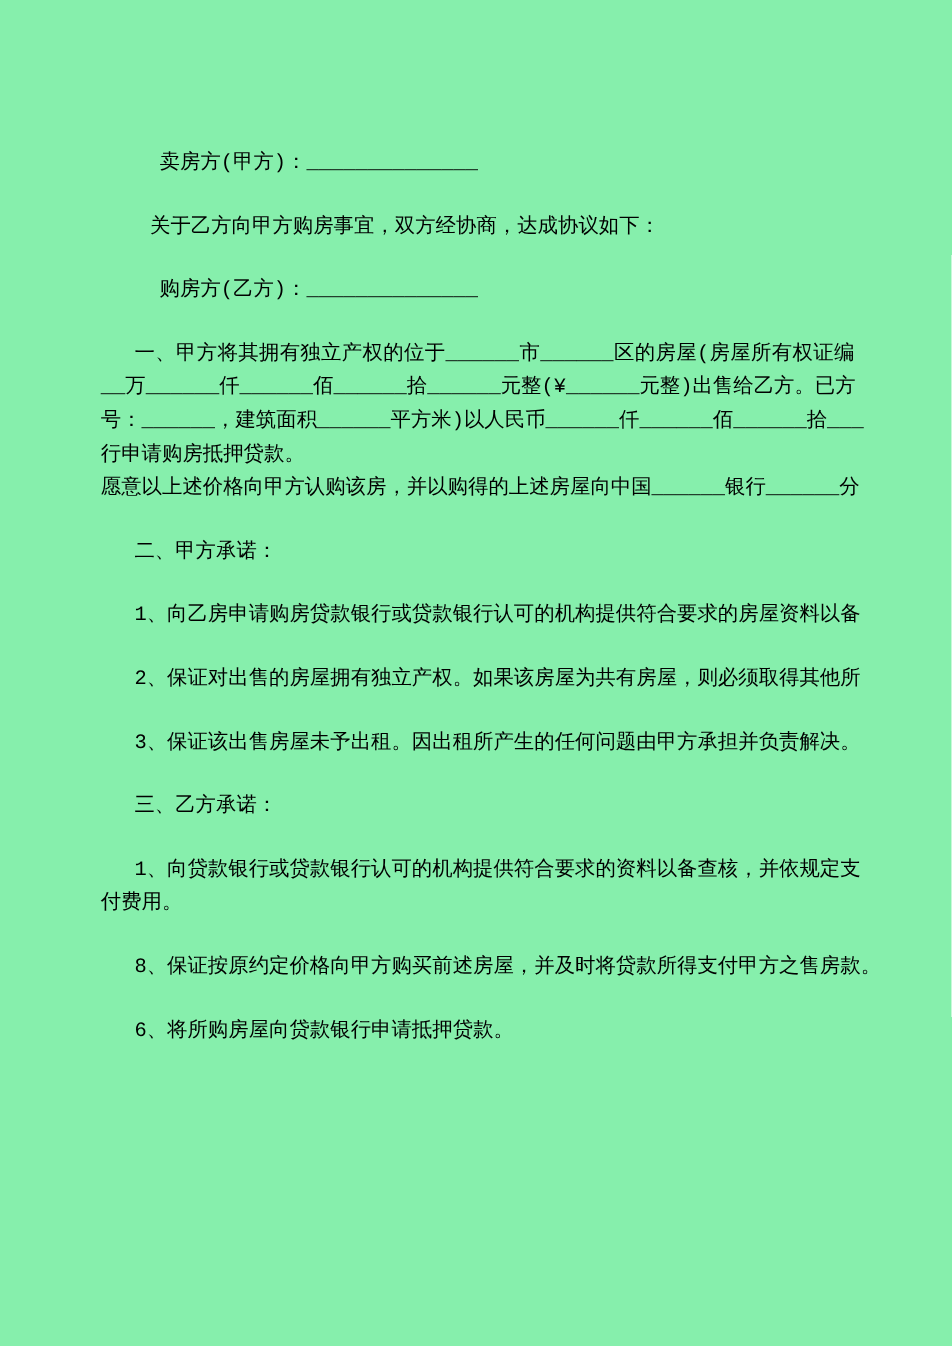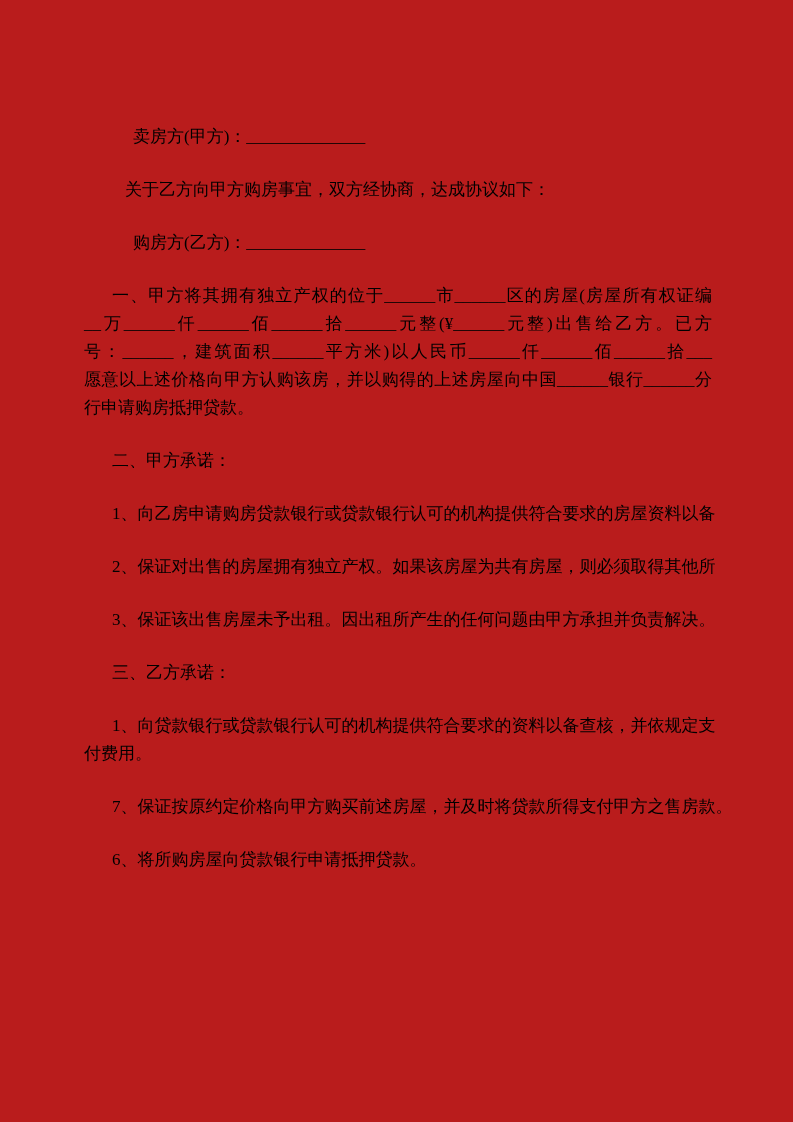--- a/index.html
+++ b/index.html
@@ -4,23 +4,23 @@
 <style>
   html, body {
     margin: 0;
     padding: 0;
     background: #ffffff;
   }
   .page {
     position: relative;
     width: 793px;
     height: 1122px;
-    background: #b91c1c;
+    background: #86efac;
     color: #000000;
-    font-family: Liberation Serif, serif;
+    font-family: Liberation Mono, monospace;
     font-size: 17px;
     box-sizing: border-box;
     padding: 123px 81px 0 84px;
     overflow: hidden;
   }
   .para {
     margin: 0 0 25px 0;
   }
   .line {
     height: 28px;
@@ -51,22 +51,22 @@
   </div>
 
   <div class="para">
     <div class="line ind-c">购房方(乙方)：______________</div>
   </div>
 
   <div class="para">
     <div class="line j ind-b">一、甲方将其拥有独立产权的位于______市______区的房屋(房屋所有权证编</div>
     <div class="line j">__万______仟______佰______拾______元整(¥______元整)出售给乙方。已方</div>
     <div class="line j">号：______，建筑面积______平方米)以人民币______仟______佰______拾___</div>
+    <div class="line">行申请购房抵押贷款。</div>
     <div class="line j">愿意以上述价格向甲方认购该房，并以购得的上述房屋向中国______银行______分</div>
-    <div class="line">行申请购房抵押贷款。</div>
   </div>
 
   <div class="para">
     <div class="line ind-b">二、甲方承诺：</div>
   </div>
 
   <div class="para">
     <div class="line j ind-b">1、向乙房申请购房贷款银行或贷款银行认可的机构提供符合要求的房屋资料以备</div>
   </div>
 
@@ -84,20 +84,20 @@
   <div class="para">
     <div class="line ind-b">三、乙方承诺：</div>
   </div>
 
   <div class="para">
     <div class="line j ind-b">1、向贷款银行或贷款银行认可的机构提供符合要求的资料以备查核，并依规定支</div>
     <div class="line">付费用。</div>
   </div>
 
   <div class="para">
-    <div class="line ind-b">7、保证按原约定价格向甲方购买前述房屋，并及时将贷款所得支付甲方之售房款。</div>
+    <div class="line ind-b">8、保证按原约定价格向甲方购买前述房屋，并及时将贷款所得支付甲方之售房款。</div>
   </div>
 
   <div class="para">
     <div class="line ind-b">6、将所购房屋向贷款银行申请抵押贷款。</div>
   </div>
 
 </div>
 
 </body></html>

